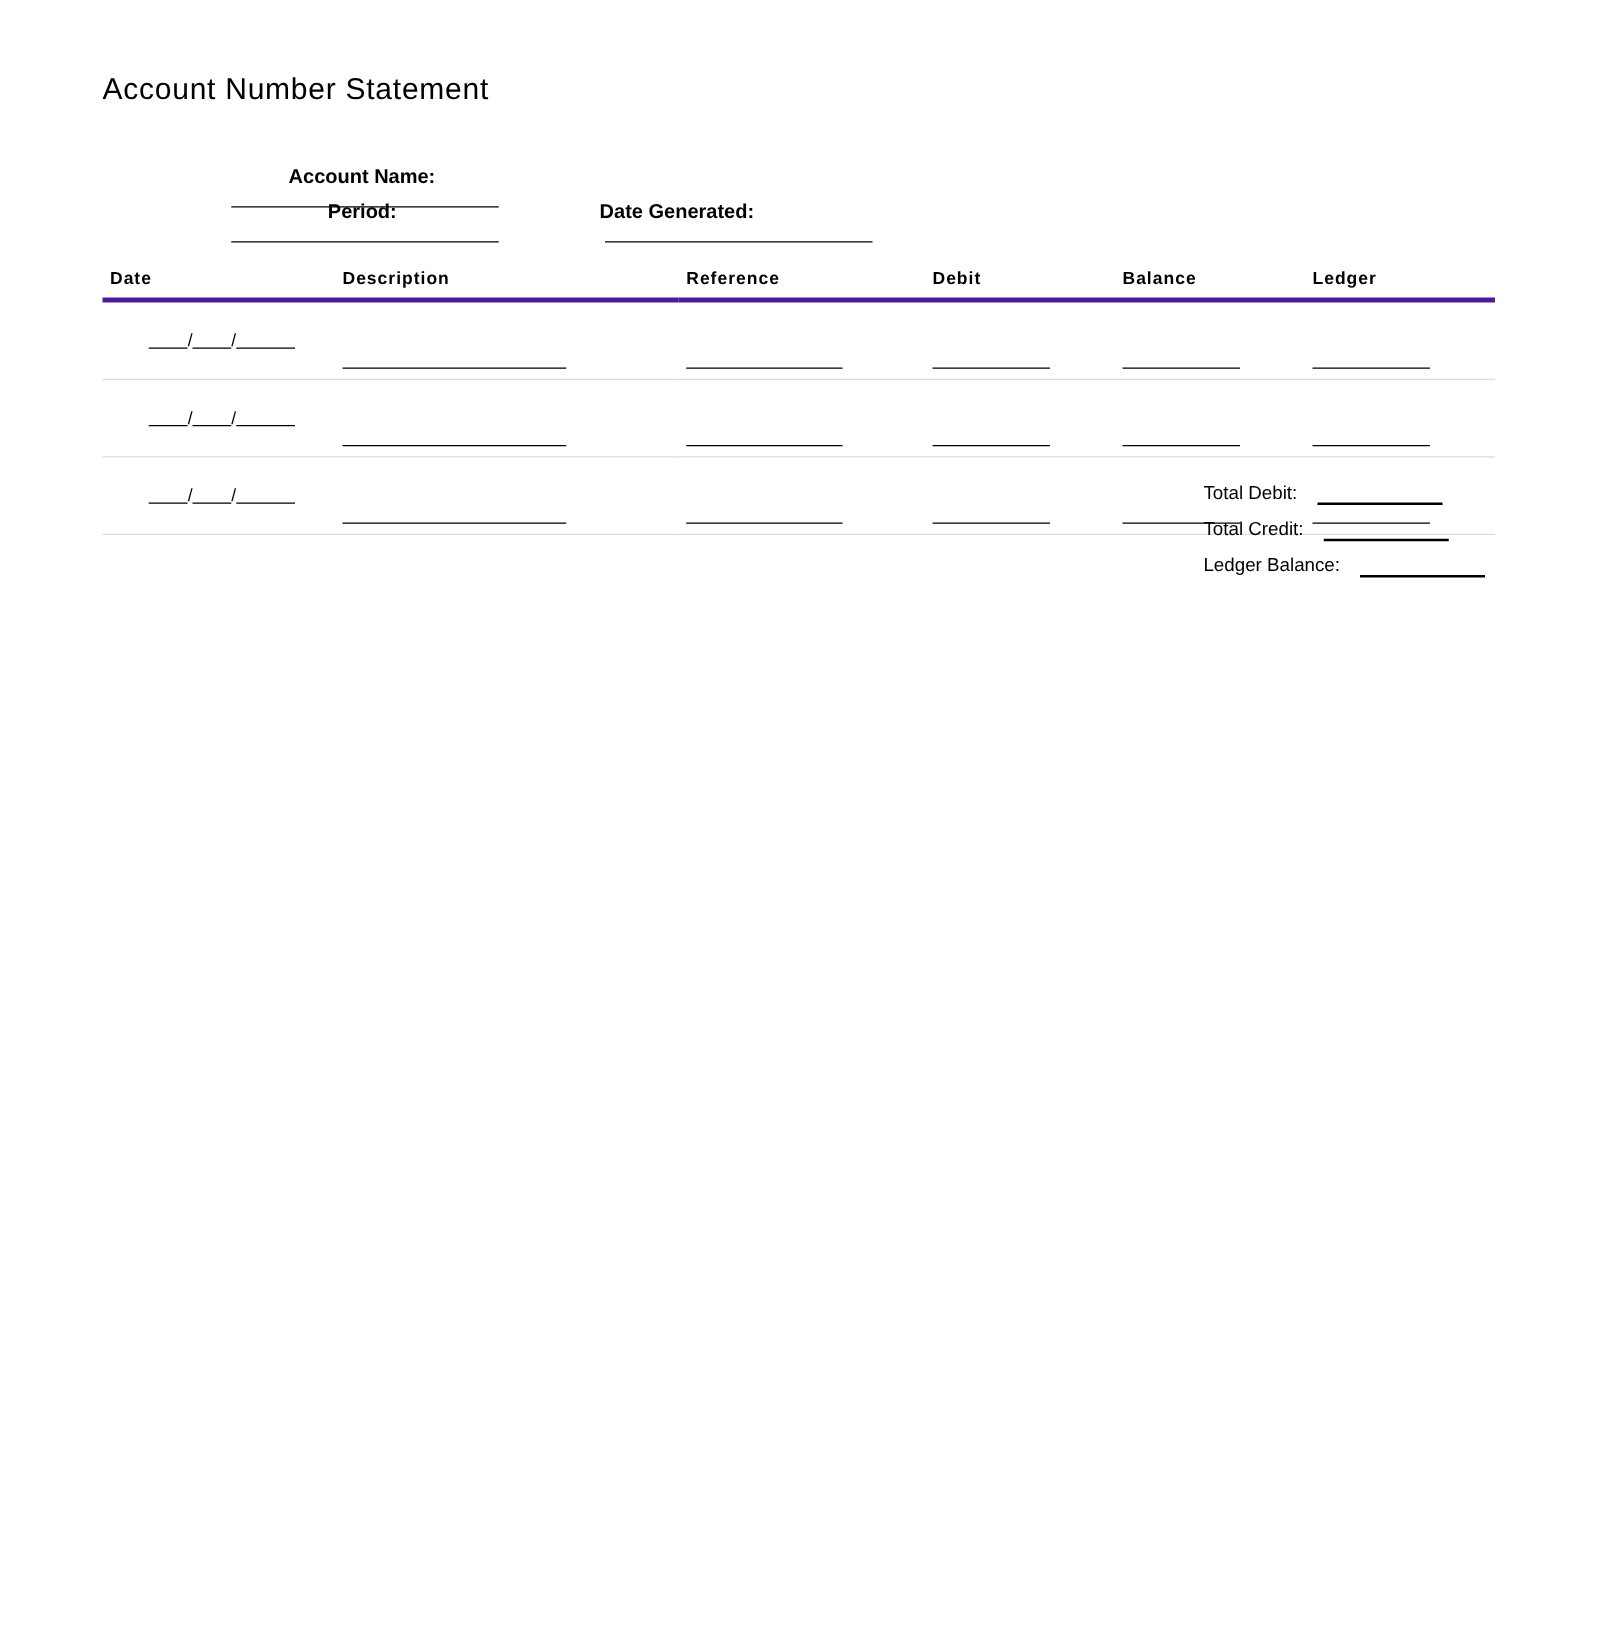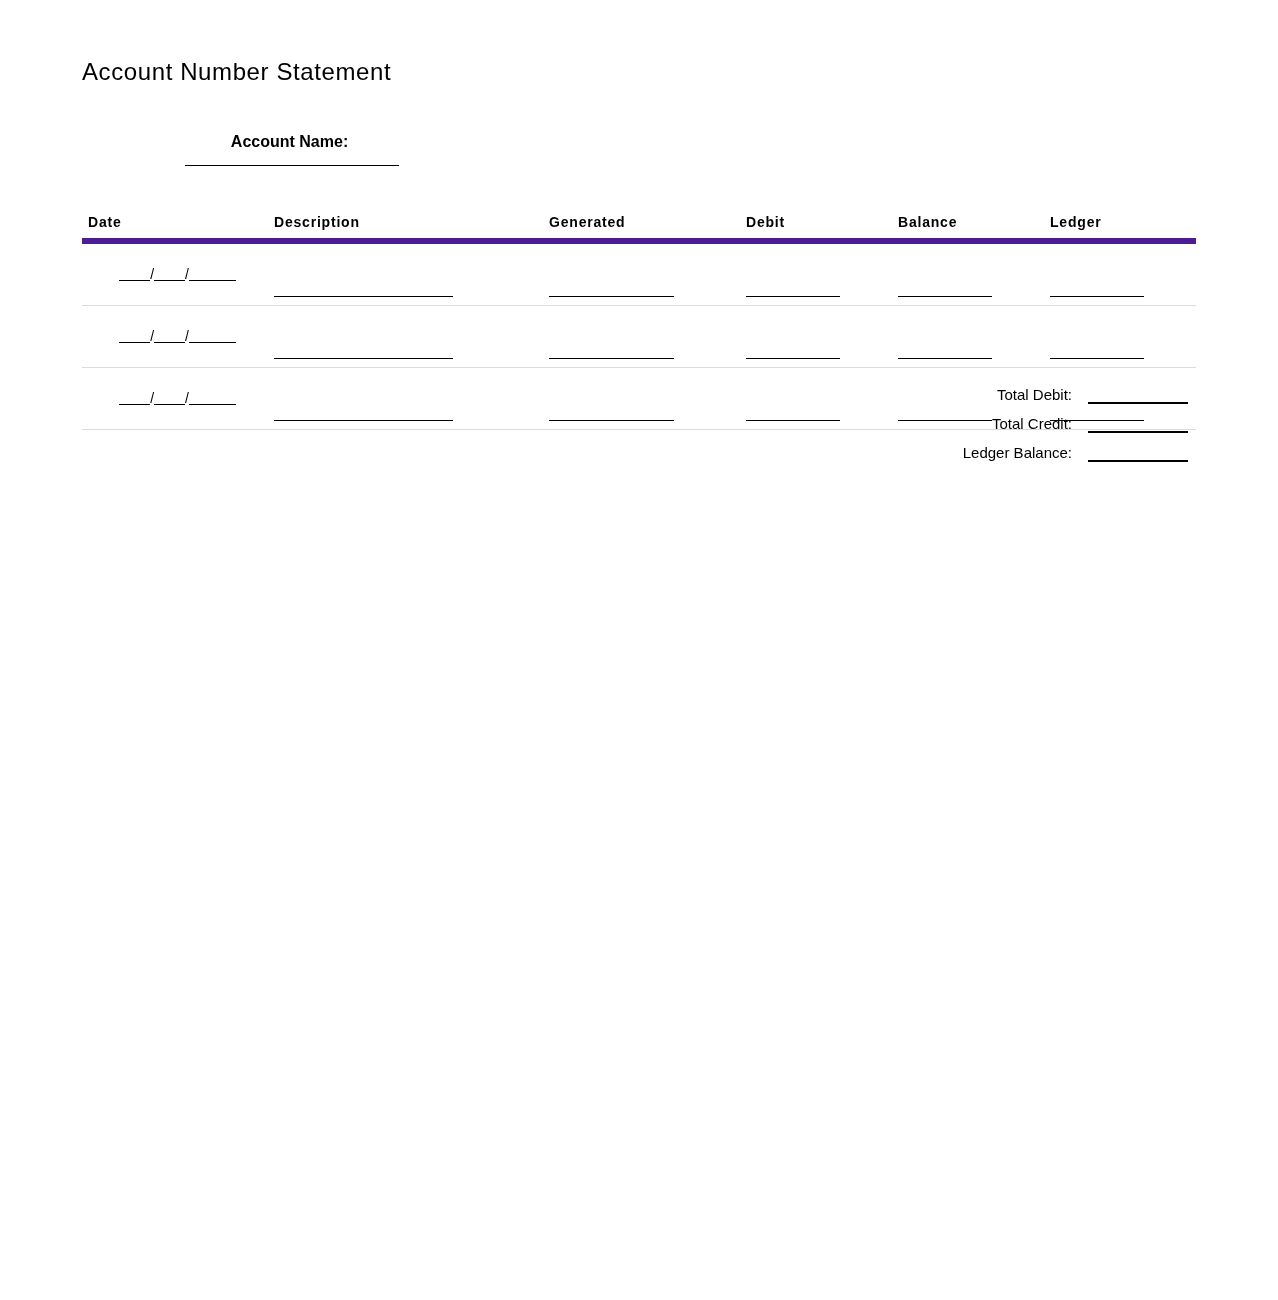--- a/index.html
+++ b/index.html
@@ -20,58 +20,68 @@
     .meta-cell { white-space: pre; }
     .meta-cell.left { width: 353px; text-align: center; }
     table.ledger {
       position: absolute; left: 82px; top: 205px;
       width: 1114px; border-collapse: collapse;
       font-size: 14px;
     }
     table.ledger th {
       text-align: left; font-weight: bold; letter-spacing: 0.8px;
       padding: 8px 6px 7px 6px; height: 18px;
-      border-bottom: 6px solid #4c1d95;
+      border-bottom: 4px solid #4c1d95;
     }
     table.ledger td {
       padding: 6px 6px 5px 6px; height: 21px;
       border-bottom: 1px solid #dcdcdc; white-space: pre;
       vertical-align: bottom;
     }
     .blank { display: inline-block; border-bottom: 1px solid #000; height: 14px; }
     .datefield { display: inline-flex; align-items: flex-end; font-size: 14px; }
     .datefield .slash { padding: 0 0; line-height: 14px; }
     .totals {
       position: absolute; right: 90px; top: 375px;
       font-size: 15px;
     }
-    .total-row { display: flex; justify-content: flex-end; align-items: flex-end; height: 29px; }
+    .total-row { display: flex; align-items: flex-end; height: 29px; }
     .total-label { text-align: right; margin-right: 16px; line-height: 18px; }
     .total-line { width: 100px; border-bottom: 2px solid #000; height: 16px; }
   </style>
 </head>
 <body>
 
 <h1 class="title">Account Number Statement</h1>
 
 <div class="meta">
   <div class="meta-row">
     <div class="meta-cell left">
       <span>Account Name:</span>
       <span class="blank" style="width:214px; margin-left:4px;"></span>
     </div>
   </div>
+  <div class="meta-row">
+    <div class="meta-cell left">
+      <span>Period:</span>
+      <span class="blank" style="width:214px; margin-left:4px;"></span>
+    </div>
+    <div class="meta-cell">
+      <span>Date Generated:</span>
+      <span class="blank" style="width:214px; margin-left:4px;"></span>
+    </div>
+  </div>
 </div>
 
 <table class="ledger">
   <thead>
     <tr>
       <th style="width:174px;">Date</th>
       <th style="width:263px;">Description</th>
-      <th style="width:185px;">Generated</th>
+      <th style="width:185px;">Reference</th>
       <th style="width:140px;">Debit</th>
       <th style="width:140px;">Balance</th>
       <th>Ledger</th>
     </tr>
   </thead>
   <tbody>
     <tr>
       <td>
         <span class="datefield">
           <span class="blank" style="width:31px;"></span><span class="slash">/</span><span class="blank" style="width:31px;"></span><span class="slash">/</span><span class="blank" style="width:47px;"></span>

